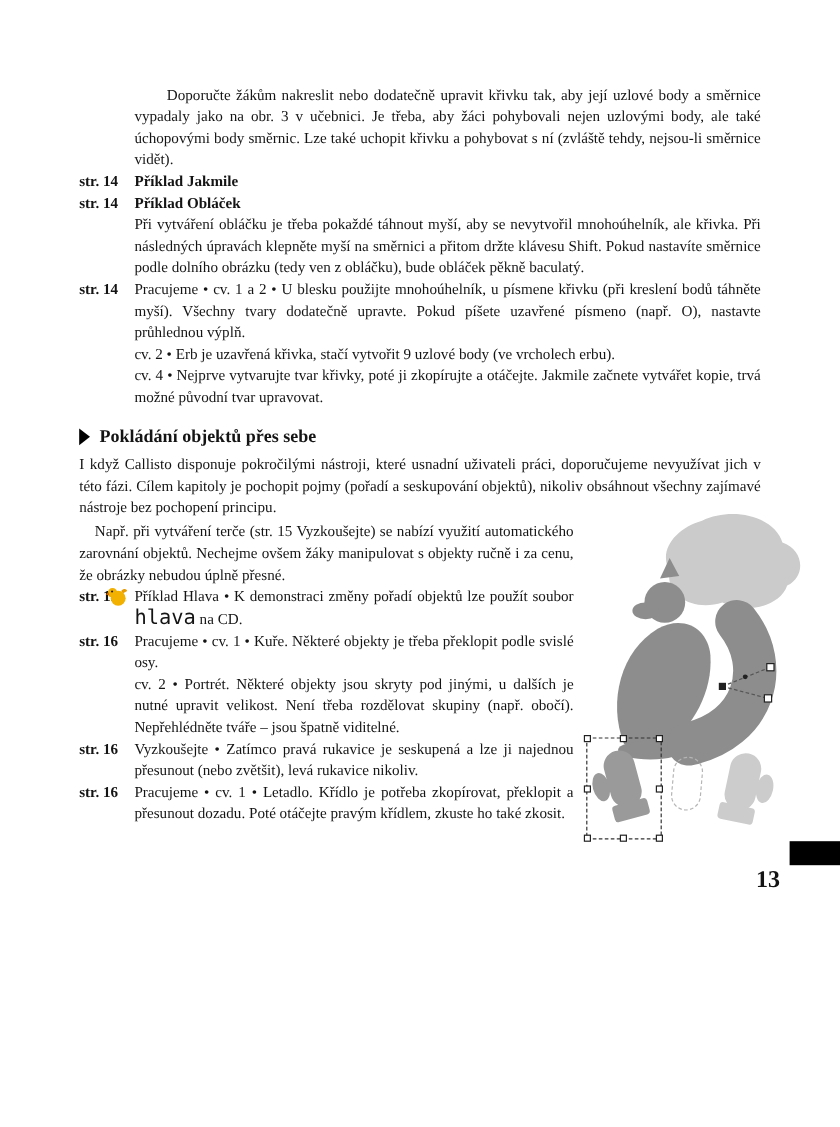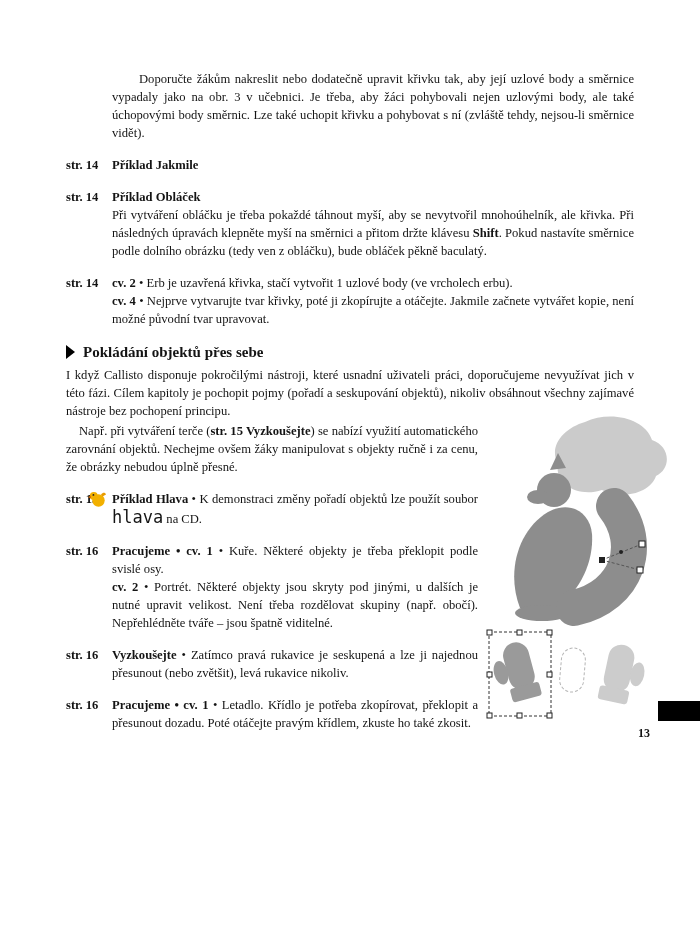--- a/index.html
+++ b/index.html
@@ -8,41 +8,41 @@
     position:relative; width:700px; height:761px; margin:0 auto;
     background:#ffffff; overflow:hidden;
     font-family:"Liberation Serif", serif;
     font-size:12.6px; line-height:18px; color:#141414;
   }
   .content { position:absolute; left:66px; top:70px; width:568px; }
   .para { text-align:justify; }
   .indent { text-indent:27px; }
   .indent-sm { text-indent:13px; }
   .intro { margin-left:46px; width:522px; }
-  .entry { display:flex; margin-top:14px; }
+  .entry { display:flex; margin-top:0; }
   .entry-label { width:46px; flex:none; font-weight:bold; }
   .entry-body { width:522px; }
   .entry-body.narrow { width:366px; }
   .entry-title { font-weight:bold; }
-  .b { font-weight:bold; }
+  .b { font-weight:normal; }
   .mono { font-family:"DejaVu Sans Mono", monospace; font-size:17px; }
   .section-header { display:flex; align-items:center; gap:8px; margin:15px 0 5px 0; }
   .marker { width:0; height:0; border-left:9px solid #000;
             border-top:7px solid transparent; border-bottom:7px solid transparent; }
   .section-title { font-weight:bold; font-size:15px; }
   .narrow-para { width:412px; margin-top:2px; }
   .rel { position:relative; }
   .anchor { position:relative; height:0; }
   .fig { position:absolute; }
   .fig-squirrel { left:424px; top:-8px; width:205px; height:215px; }
   .fig-mittens  { left:420px; top:-4px; width:165px; height:95px; }
   .duck { position:absolute; left:-24px; top:1px; width:18px; height:16px; }
   .pagefoot { position:absolute; right:0; bottom:40px; height:20px;
               display:flex; align-items:center; }
-  .pagefoot .num { font-weight:bold; font-size:12px; margin-right:8px;margin-top:43px; }
+  .pagefoot .num { font-weight:bold; font-size:20px; margin-right:8px;margin-top:43px; }
   .pagefoot .bar { width:42px; height:20px; background:#000; }
 </style>
 </head>
 <body>
 
 <div class="page">
   <div class="content">
 
     <p class="para intro indent">Doporučte žákům nakreslit nebo dodatečně upravit křivku tak, aby její uzlové body a směrnice vypadaly jako na obr. 3 v učebnici. Je třeba, aby žáci pohybovali nejen uzlovými body, ale také úchopovými body směrnic. Lze také uchopit křivku a pohybovat s ní (zvláště tehdy, nejsou-li směrnice vidět).</p>
 
@@ -57,22 +57,23 @@
       <div class="entry-label">str. 14</div>
       <div class="entry-body">
         <div class="entry-title">Příklad Obláček</div>
         <p class="para"><span>Při vytváření obláčku je třeba pokaždé táhnout myší, aby se nevytvořil mnohoúhelník, ale křivka. Při následných úpravách klepněte myší na směrnici a přitom držte klávesu </span><span class="b">Shift</span><span>. Pokud nastavíte směrnice podle dolního obrázku (tedy ven z obláčku), bude obláček pěkně baculatý.</span></p>
       </div>
     </div>
 
     <div class="entry">
       <div class="entry-label">str. 14</div>
       <div class="entry-body">
-        <p class="para"><span class="b">cv. 2</span><span> • Erb je uzavřená křivka, stačí vytvořit 1 uzlové body (ve vrcholech erbu).</span></p>
-        <p class="para"><span class="b">cv. 4</span><span> • Nejprve vytvarujte tvar křivky, poté ji zkopírujte a otáčejte. Jakmile začnete vytvářet kopie, není možné původní tvar upravovat.</span></p>
+        <p class="para"><span class="b">Pracujeme • cv. 1 a 2</span><span> • U blesku použijte mnohoúhelník, u písmene křivku (při kreslení bodů táhněte myší). Všechny tvary dodatečně upravte. Pokud píšete uzavřené písmeno (např. O), nastavte průhlednou výplň.</span></p>
+        <p class="para"><span class="b">cv. 2</span><span> • Erb je uzavřená křivka, stačí vytvořit 9 uzlové body (ve vrcholech erbu).</span></p>
+        <p class="para"><span class="b">cv. 4</span><span> • Nejprve vytvarujte tvar křivky, poté ji zkopírujte a otáčejte. Jakmile začnete vytvářet kopie, trvá možné původní tvar upravovat.</span></p>
       </div>
     </div>
 
     <div class="section-header">
       <span class="marker"></span>
       <span class="section-title">Pokládání objektů přes sebe</span>
     </div>
 
     <p class="para">I když Callisto disponuje pokročilými nástroji, které usnadní uživateli práci, doporučujeme nevyužívat jich v této fázi. Cílem kapitoly je pochopit pojmy (pořadí a seskupování objektů), nikoliv obsáhnout všechny zajímavé nástroje bez pochopení principu.</p>
 

